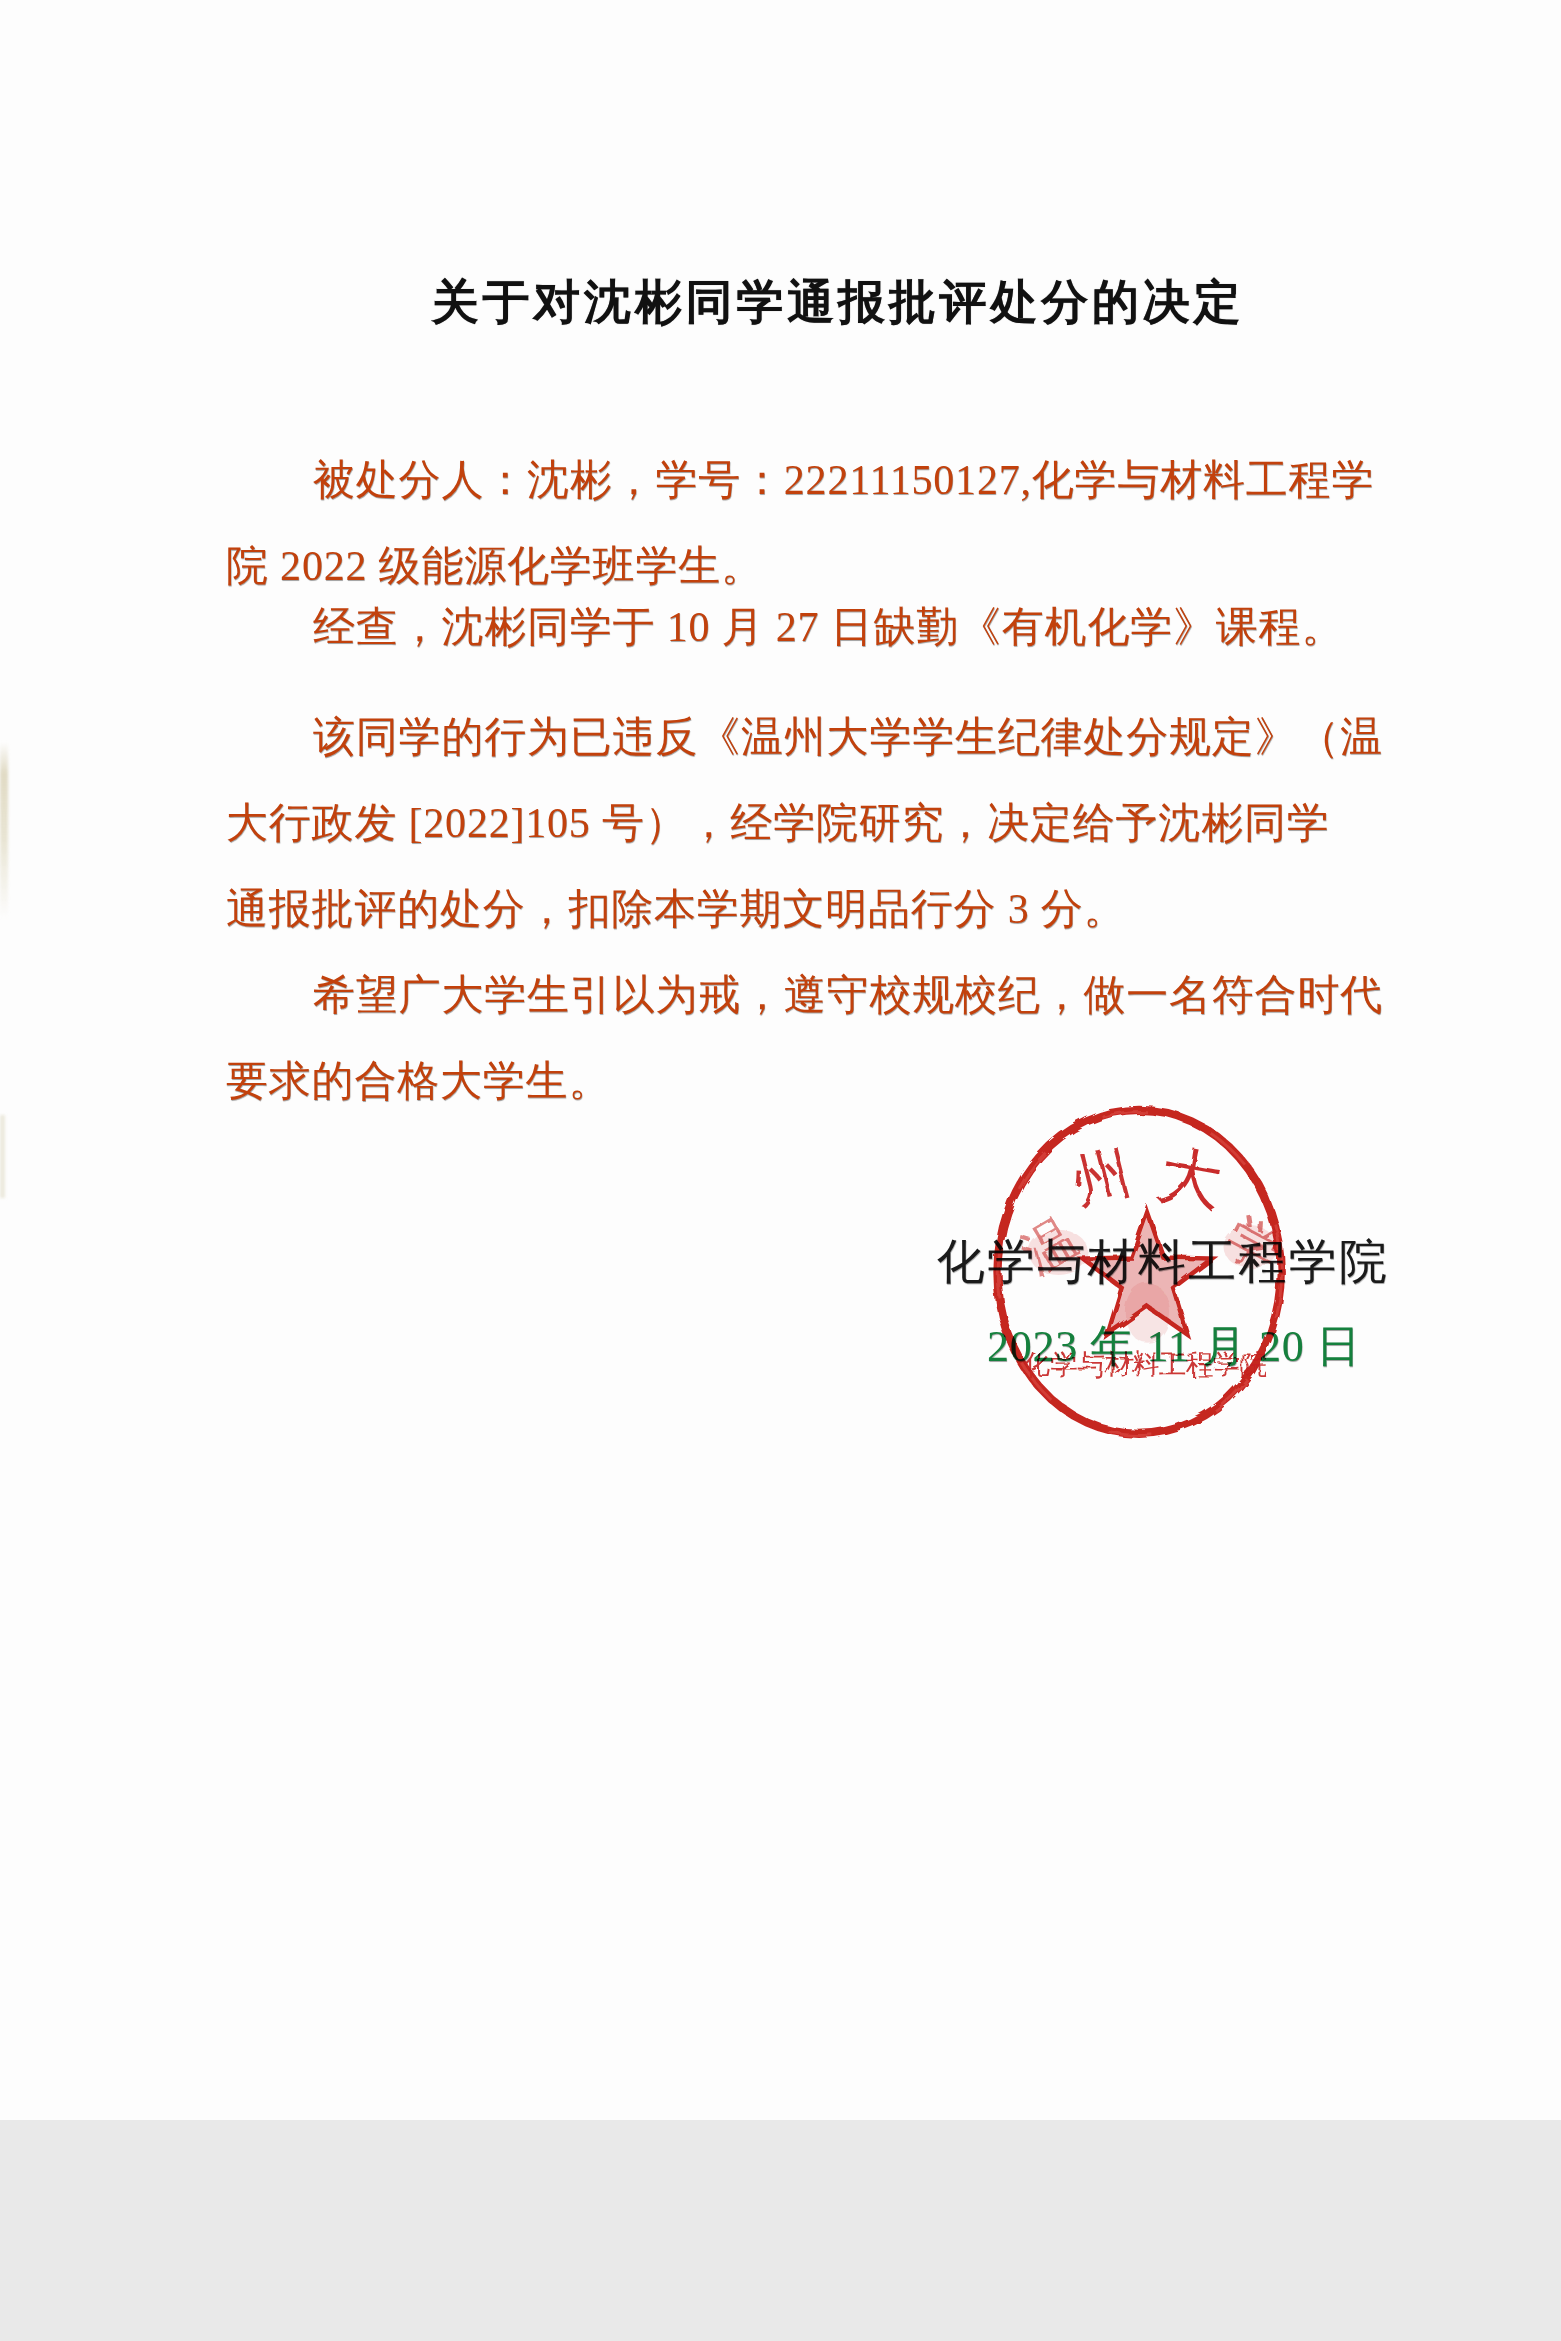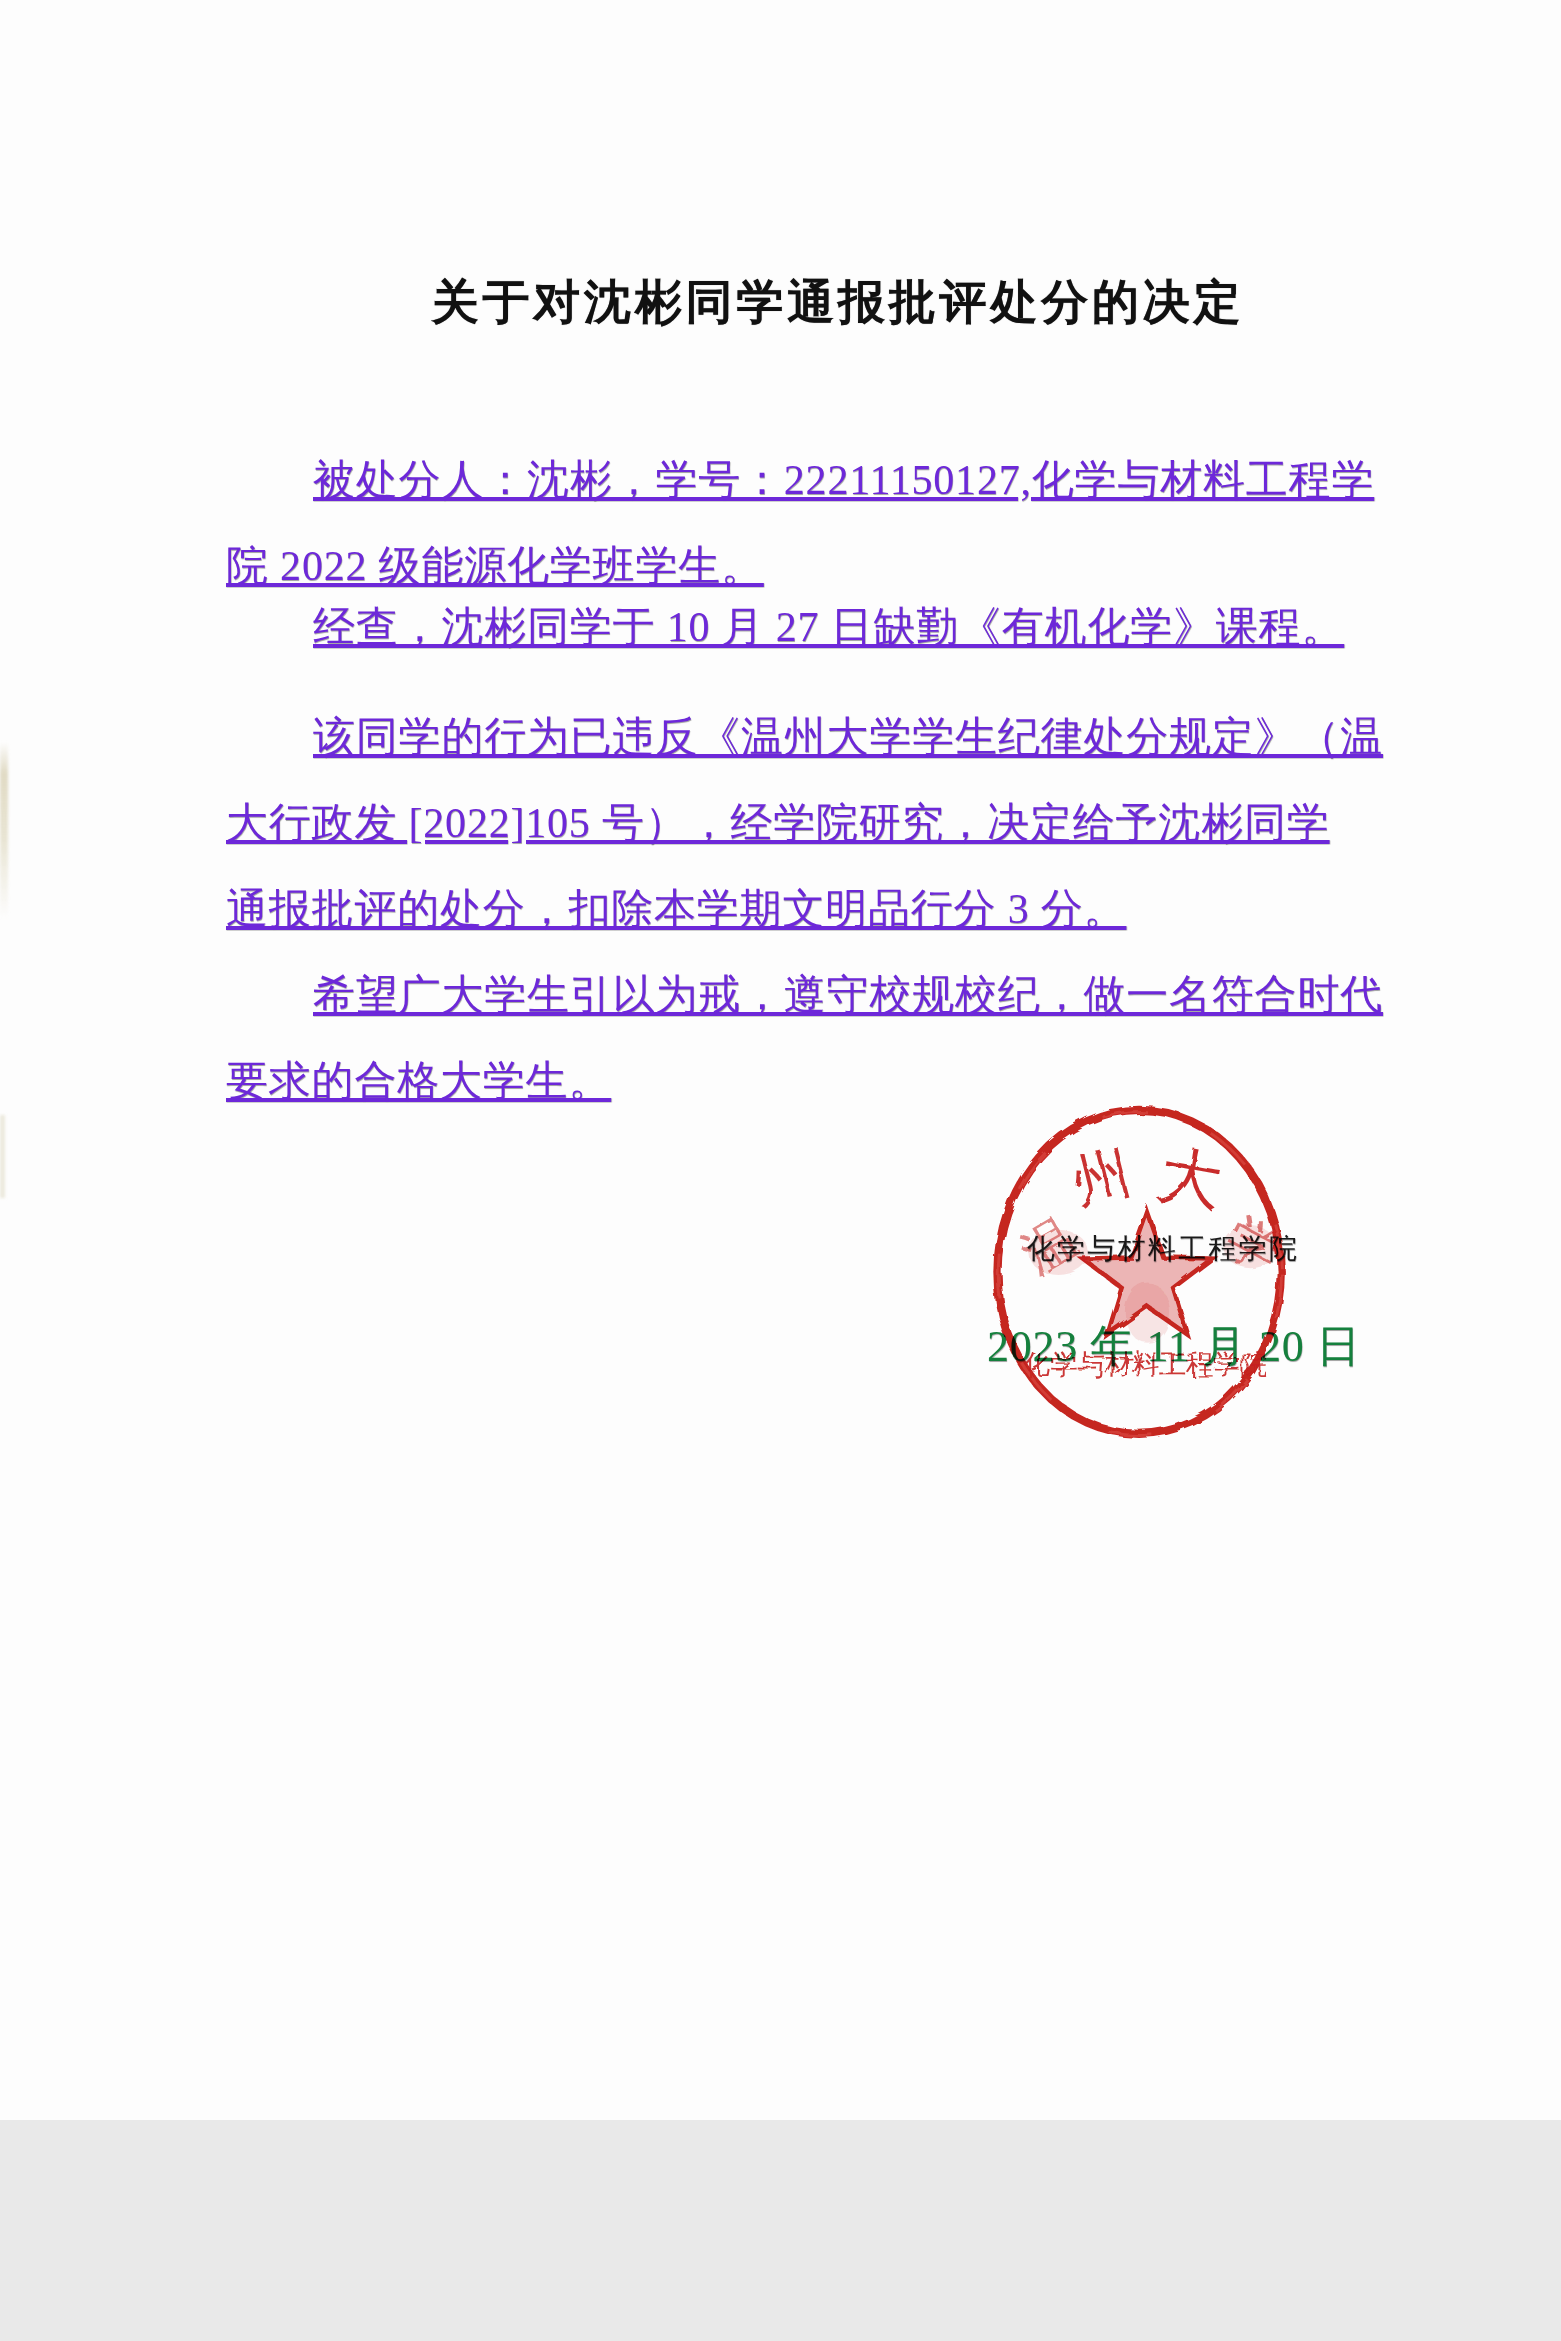--- a/index.html
+++ b/index.html
@@ -33,38 +33,37 @@
     white-space:nowrap;
     text-shadow:0 0 0.8px rgba(0,0,0,.55);
   }
   .line{
     position:absolute;
     left:226px;
     width:1176px;
     font-size:42px;
     letter-spacing:0.8px;
     line-height:1.1;
-    color:#6d28d9;
+    color:#c2410c;
     white-space:nowrap;
     text-shadow:0.5px 0.5px 0.7px rgba(25,25,25,.4);
-    text-decoration:underline;
   }
   .indent{padding-left:87px;}
   .l1{top:457px;}
   .l2{top:543px;}
   .l3{top:604px;}
   .l4{top:714px;}
   .l5{top:800px;}
   .l6{top:886px;}
   .l7{top:972px;}
   .l8{top:1058px;}
   .sig-dept{
     position:absolute;
     top:1230px;left:1163px;transform:translateX(-50%);
-    font-size:28px;letter-spacing:2.3px;
+    font-size:48px;letter-spacing:2.3px;
     color:#1a1a1a;white-space:nowrap;
     text-shadow:0.5px 0.5px 0.7px rgba(25,25,25,.4);
   }
   .sig-date{
     position:absolute;
     top:1317px;left:1174px;transform:translateX(-50%);
     font-size:44px;letter-spacing:0.8px;
     color:#15803d;white-space:nowrap;
     text-shadow:0.5px 0.5px 0.7px rgba(25,25,25,.4);
   }

